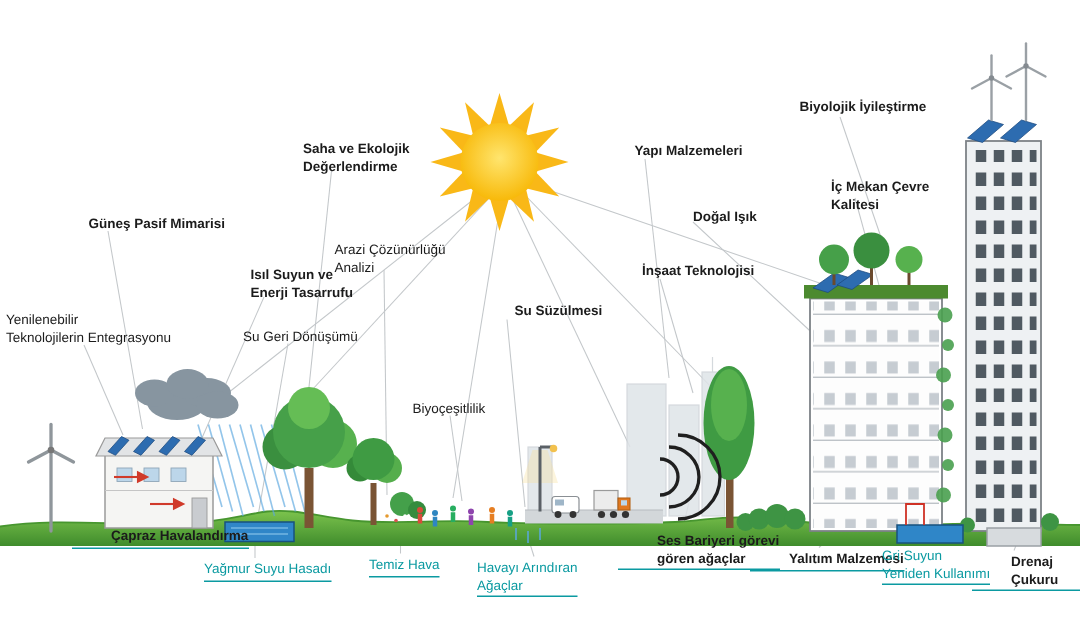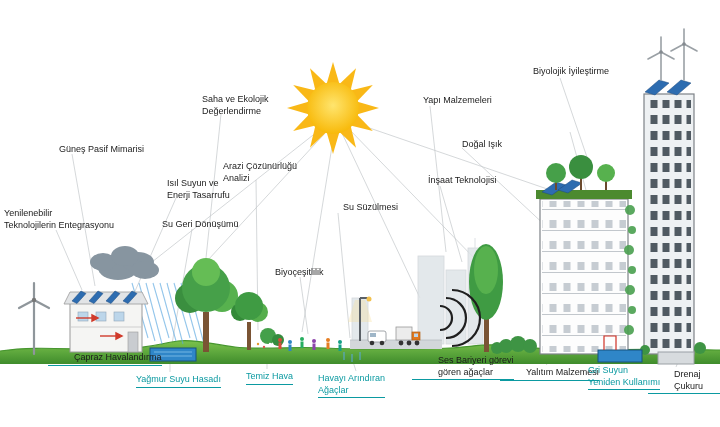--- a/index.html
+++ b/index.html
@@ -1,21 +1,21 @@
 <!DOCTYPE html>
 <html><head>
 <meta charset="utf-8">
 <title>Sustainable Building Diagram</title>
 <style>
   html,body{margin:0;padding:0;background:#fff;}
   .stage{position:relative;width:720px;height:427px;background:#ffffff;overflow:hidden;
          font-family:"Liberation Sans",sans-serif;}
   .stage svg{position:absolute;left:0;top:0;}
   .lbl{position:absolute;font-size:9px;line-height:1.3;color:#1b1b1b;white-space:pre-line;}
-  .b{font-weight:400;padding-left:26px;}
+  .b{font-weight:700;padding-left:26px;}
   .teal{color:#0B9AA1;}
   .c{}
   .u{border-bottom:1.5px solid #0B9AA1;padding-bottom:1px;}
 </style>
 </head>
 <body>
 
 <div class="stage">
 
 <svg width="720" height="427" viewBox="0 0 720 427">
@@ -304,20 +304,22 @@
   <div class="lbl b c" style="left:176px;top:94px">Saha ve Ekolojik
 Değerlendirme</div>
   <div class="lbl" style="left:223px;top:161px">Arazi Çözünürlüğü
 Analizi</div>
   <div class="lbl b" style="left:317px;top:202px">Su Süzülmesi</div>
   <div class="lbl" style="left:275px;top:267px">Biyoçeşitlilik</div>
   <div class="lbl b" style="left:397px;top:95px">Yapı Malzemeleri</div>
   <div class="lbl b" style="left:436px;top:139px">Doğal Işık</div>
   <div class="lbl b" style="left:402px;top:175px">İnşaat Teknolojisi</div>
   <div class="lbl b" style="left:507px;top:66px">Biyolojik İyileştirme</div>
+  <div class="lbl b c" style="left:528px;top:119px">İç Mekan Çevre
+Kalitesi</div>
 
   <div class="lbl b u" style="left:48px;top:352px">Çapraz Havalandırma</div>
   <div class="lbl teal u" style="left:136px;top:374px">Yağmur Suyu Hasadı</div>
   <div class="lbl teal u" style="left:246px;top:371px">Temiz Hava</div>
   <div class="lbl teal u c" style="left:318px;top:373px">Havayı Arındıran
 Ağaçlar</div>
   <div class="lbl b u c" style="left:412px;top:355px">Ses Bariyeri görevi
 gören ağaçlar</div>
   <div class="lbl b u" style="left:500px;top:367px">Yalıtım Malzemesi</div>
   <div class="lbl teal u" style="left:588px;top:365px">Gri Suyun

